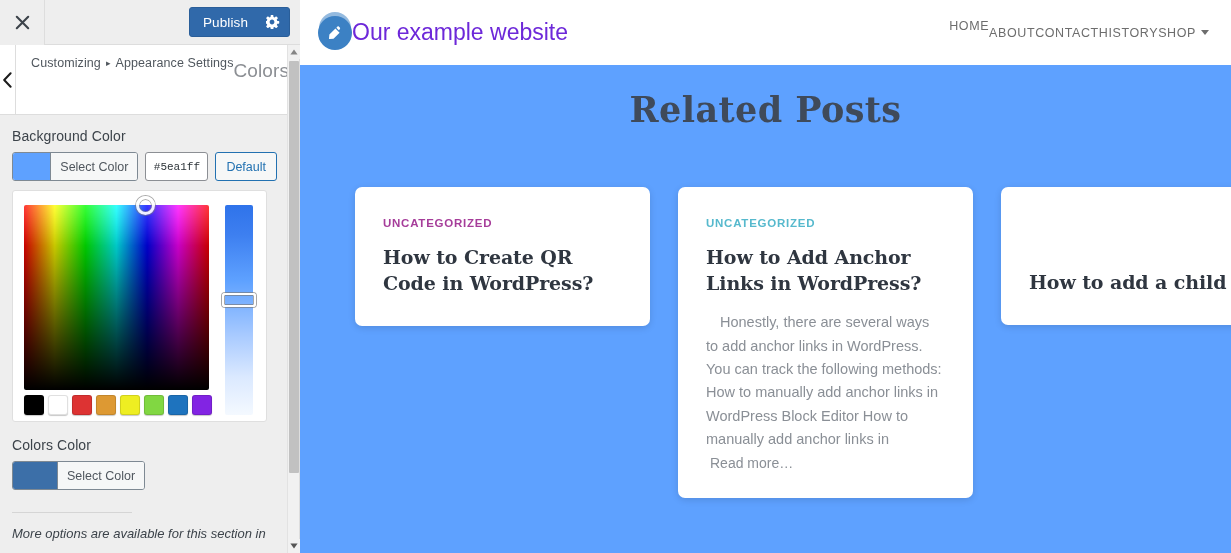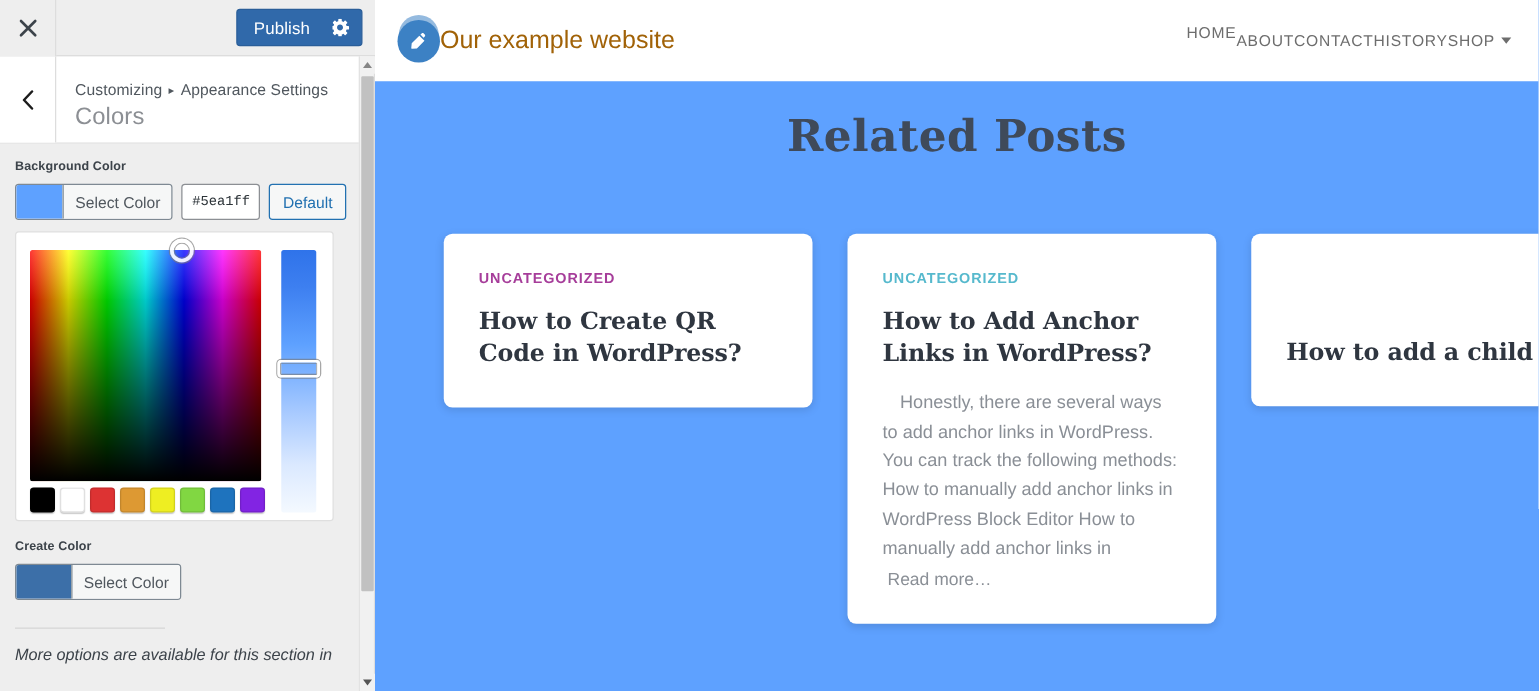--- a/index.html
+++ b/index.html
@@ -74,42 +74,42 @@
     width: 45px;
     display: flex; align-items: center; justify-content: center;
     border-right: 1px solid #ddd;
     color: #1c1c1c;
     font-size: 17px;
     cursor: pointer;
     background: #fff;
   }
   .cz-header-text {
     padding: 11px 0 0 15px;
-    display: flex; flex-direction: column; justify-content: center;
+    display: flex; justify-content: flex-end;
   }
   .cz-breadcrumb {
     font-size: 12.5px; color: #50575e; letter-spacing: .1px;
     white-space: nowrap;
   }
   .cz-breadcrumb .sep { margin: 0 5px; font-size: 9px; color: #50575e; position: relative; top: -1px; }
   .cz-section-title {
     font-size: 19px; color: #8c8f94; font-weight: 400;
     margin-top: 4px; letter-spacing: .1px;
   }
 
   
   .cz-body {
     width: 289px;
     background: #eeeeee;
     padding: 13px 12px 0 12px;
     height: 438px;
     position: relative;
   }
   .ctrl-label {
-    font-size: 10px; color: #3c434a; font-weight: 700;
+    font-size: 14px; color: #3c434a; font-weight: 400;
     margin-bottom: 8px; letter-spacing: .1px;
   }
   .color-row { display: flex; align-items: center; gap: 7px; }
   .wp-color-result {
     display: flex; align-items: stretch;
     height: 29px;
     border: 1px solid #7e8993;
     border-radius: 3px;
     background: #f6f7f7;
     overflow: hidden;
@@ -263,21 +263,21 @@
   .brand { display: flex; align-items: center; }
   .brand-logo {
     width: 34px; height: 34px;
     border-radius: 50%;
     background: #3c81c4;
     display: flex; align-items: center; justify-content: center;
     position: relative;
     box-shadow: 0 -5px 0 -1px rgba(60,129,196,.55);
   }
   .brand-name {
-    font-size: 20px; color: #a16207; font-weight: 400;
+    font-size: 23px; color: #6d28d9; font-weight: 400;
     margin-left: 0px; letter-spacing: 0px;
   }
   .site-nav {
     margin-left: auto;
     display: flex; align-items: center;
   }
   .nav-item {
     font-size: 12.5px;
     color: #6d6d6d;
     letter-spacing: .6px;
@@ -417,21 +417,21 @@
             <div class="iris-swatch" style="background:#dd9933"></div>
             <div class="iris-swatch" style="background:#eeee22"></div>
             <div class="iris-swatch" style="background:#81d742"></div>
             <div class="iris-swatch" style="background:#1e73be"></div>
             <div class="iris-swatch" style="background:#8224e3"></div>
           </div>
         </div>
       </div>
 
       <div class="accent-block">
-        <div class="ctrl-label">Create Color</div>
+        <div class="ctrl-label">Colors Color</div>
         <div class="color-row">
           <div class="wp-color-result">
             <div class="swatch" style="background:#3c6fa8"></div>
             <div class="wcr-label">Select Color</div>
           </div>
         </div>
       </div>
 
       <div class="cz-divider"></div>
       <div class="cz-note">More options are available for this section in</div>

